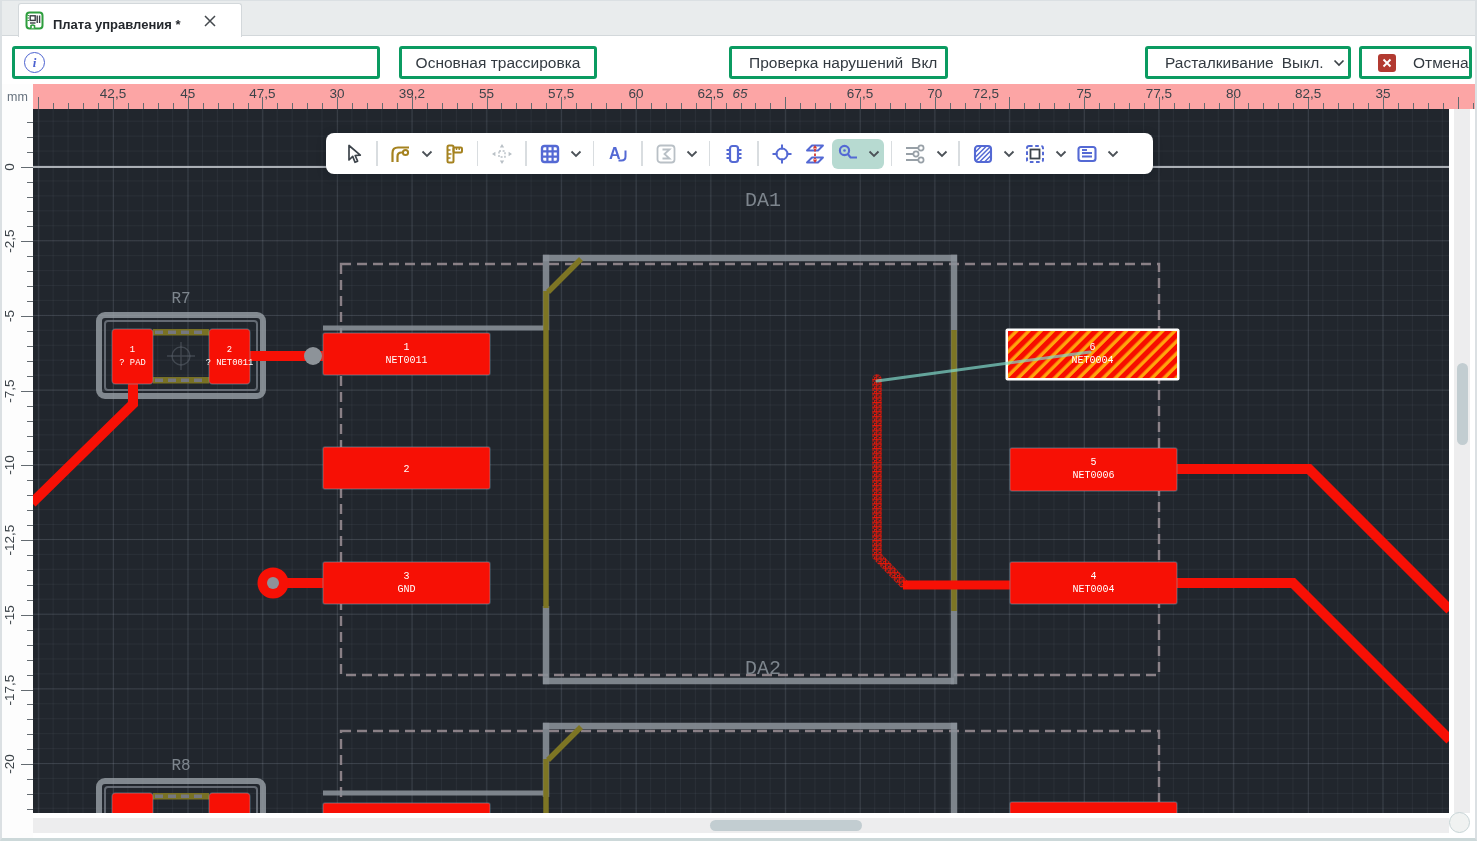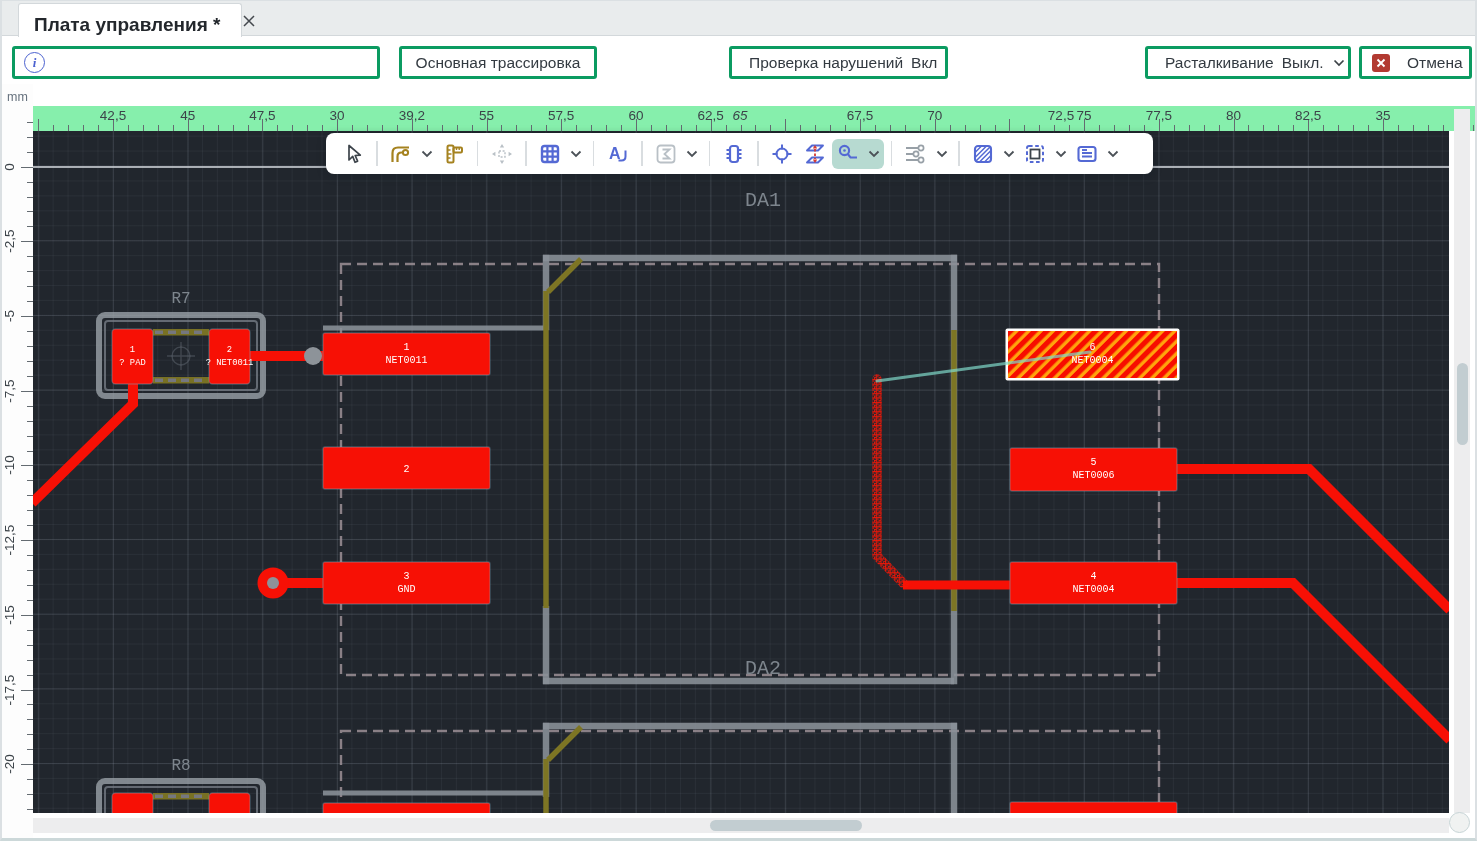--- a/index.html
+++ b/index.html
@@ -9,41 +9,41 @@
   .window-frame { position:absolute; inset:0; border-top:1px solid #dbe0e3;
     border-left:2px solid #dbe0e3; border-right:2px solid #dbe0e3;
     border-bottom:3px solid #ccd8d9; pointer-events:none; z-index:60; }
 
   
   .tabbar { position:absolute; left:0; top:0; width:1477px; height:36px;
     background:#e9eced; border-bottom:1px solid #d3d8db; z-index:5; }
   .tab { position:absolute; left:18px; top:3px; width:224px; height:34px;
     background:#fff; border:1px solid #d3d8db; border-bottom:none;
     border-radius:3px 3px 0 0; display:flex; align-items:center; padding:0 8px 0 6px; }
-  .tab-title { font-size:19px; font-weight:bold; color:#23272c; margin-left:9px; white-space:nowrap;margin-top:8px; }
+  .tab-title { font-size:13px; font-weight:bold; color:#23272c; margin-left:9px; white-space:nowrap;margin-top:8px; }
   .tab-close { margin-left:22px; width:15px; height:15px; display:flex; align-items:center; justify-content:center; cursor:pointer; }
 
   
   .toolbar { position:absolute; left:0; top:37px; width:1477px; height:47px; background:#ffffff; z-index:4; }
   .tbtn { position:absolute; top:9px; height:33px; background:#fff;
     border:3px solid #0b9b61; border-radius:3px; display:flex; align-items:center;
     font-size:15.5px; color:#333a41; white-space:nowrap; cursor:pointer; }
   .tbtn .lbl { padding:0 4px; }
   .info-ic { width:21px; height:21px; border:1.5px solid #4c62d0; border-radius:50%;
     color:#4c62d0; font:italic bold 13px "Liberation Serif", serif;
     display:flex; align-items:center; justify-content:center; flex:0 0 auto; }
   .cancel-ic { width:18px; height:18px; background:#b23a31; border-radius:3px;
     display:flex; align-items:center; justify-content:center; flex:0 0 auto; }
   .swatch { width:25px; height:18px; background:#f20d00; border:3px solid #f3e403; flex:0 0 auto; }
   .chev { flex:0 0 auto; }
 
   
   .ruler-corner { position:absolute; left:0; top:84px; width:33px; height:25px; background:#fdfdfd;
     font-size:12.5px; color:#67727e; display:flex; align-items:center; padding-left:7px; z-index:3; }
-  .hruler { position:absolute; left:33px; top:84px; width:1444px; height:25px; background:#86efac; overflow:hidden; z-index:3;margin-top:22px; }
+  .hruler { position:absolute; left:33px; top:84px; width:1444px; height:25px; background:#fca5a5; overflow:hidden; z-index:3; }
   .hruler .tick { position:absolute; bottom:0; width:1px; background:#646b71; }
   .hruler .rlabel { position:absolute; top:2px; height:14px; width:60px; margin-left:-30px;
     text-align:center; font-size:13.5px; color:#3c4349; }
   .vruler { position:absolute; left:0; top:109px; width:33px; height:732px; background:#fdfdfd; overflow:hidden; z-index:3; }
   .vruler .tick { position:absolute; right:0; height:1px; background:#646b71; }
   .vruler .rlabel { position:absolute; left:-21px; width:60px; height:14px; margin-top:-7px;
     text-align:center; font-size:13.5px; color:#3c4349; transform:rotate(-90deg); }
 
   
   .canvas { position:absolute; left:33px; top:109px; width:1416px; height:704px; overflow:hidden;
@@ -120,21 +120,21 @@
 
 
     <div class="tbtn" style="left:1145px; width:206px; padding:0 10px 0 13px;">
       <span class="lbl">Расталкивание</span>
       <span class="lbl" style="margin-left:auto;">Выкл.</span>
       <svg class="chev" style="margin-left:5px;" width="12" height="8" viewBox="0 0 12 8">
         <path d="M1.5 1.5 L6 6 L10.5 1.5" fill="none" stroke="#3c4247" stroke-width="1.7"></path>
         </svg>
     </div>
 
-    <div class="tbtn" style="left:1359px; width:113px; padding-left:10px;">
+    <div class="tbtn" style="left:1359px; width:113px; padding-left:16px;">
       <span class="cancel-ic">
         <svg width="10" height="10" viewBox="0 0 10 10">
             <path d="M1.5 1.5 L8.5 8.5 M8.5 1.5 L1.5 8.5" stroke="#fff" stroke-width="1.9"></path>
           </svg>
       </span>
       <span class="lbl" style="margin-left:13px;">Отмена</span>
     </div>
   </div>
 
   <div class="ruler-corner">
@@ -212,21 +212,21 @@
       <div class="tick" style="left: 856.9px; height: 6px;"></div>
       <div class="tick" style="left: 871.8px; height: 6px;"></div>
       <div class="tick" style="left: 886.8px; height: 6px;"></div>
       <div class="tick" style="left: 901.7px; height: 12px;"></div>
       <div class="rlabel" style="left: 901.7px;">70</div>
       <div class="tick" style="left: 916.6px; height: 6px;"></div>
       <div class="tick" style="left: 931.6px; height: 6px;"></div>
       <div class="tick" style="left: 946.5px; height: 6px;"></div>
       <div class="tick" style="left: 961.5px; height: 6px;"></div>
       <div class="tick" style="left: 976.4px; height: 12px;"></div>
-      <div class="rlabel" style="left: 1028px;">72,5</div>
+      <div class="rlabel" style="left: 936px; text-align: right;">72,5</div>
       <div class="tick" style="left: 991.3px; height: 6px;"></div>
       <div class="tick" style="left: 1006.3px; height: 6px;"></div>
       <div class="tick" style="left: 1021.2px; height: 6px;"></div>
       <div class="tick" style="left: 1036.2px; height: 6px;"></div>
       <div class="tick" style="left: 1051.1px; height: 12px;"></div>
       <div class="rlabel" style="left: 1051.1px;">75</div>
       <div class="tick" style="left: 1066px; height: 6px;"></div>
       <div class="tick" style="left: 1081px; height: 6px;"></div>
       <div class="tick" style="left: 1095.9px; height: 6px;"></div>
       <div class="tick" style="left: 1110.9px; height: 6px;"></div>

